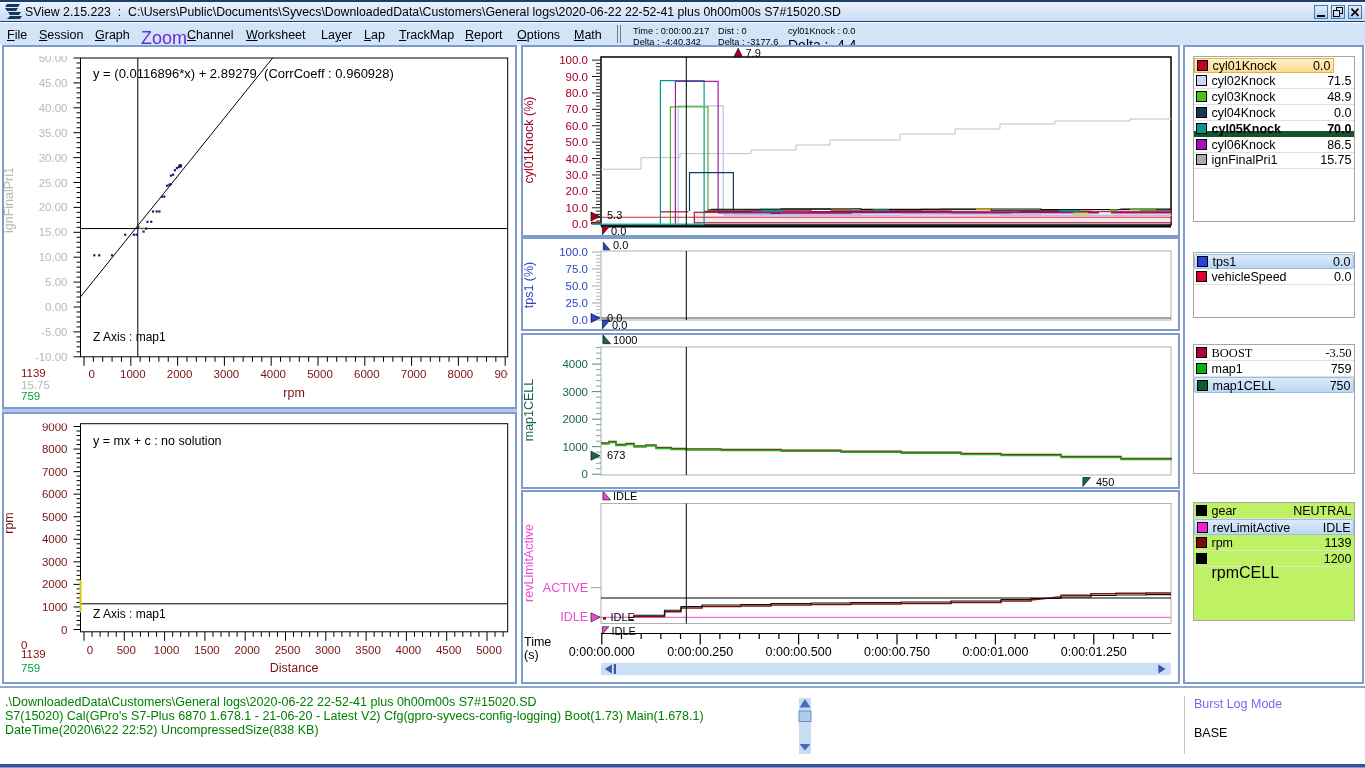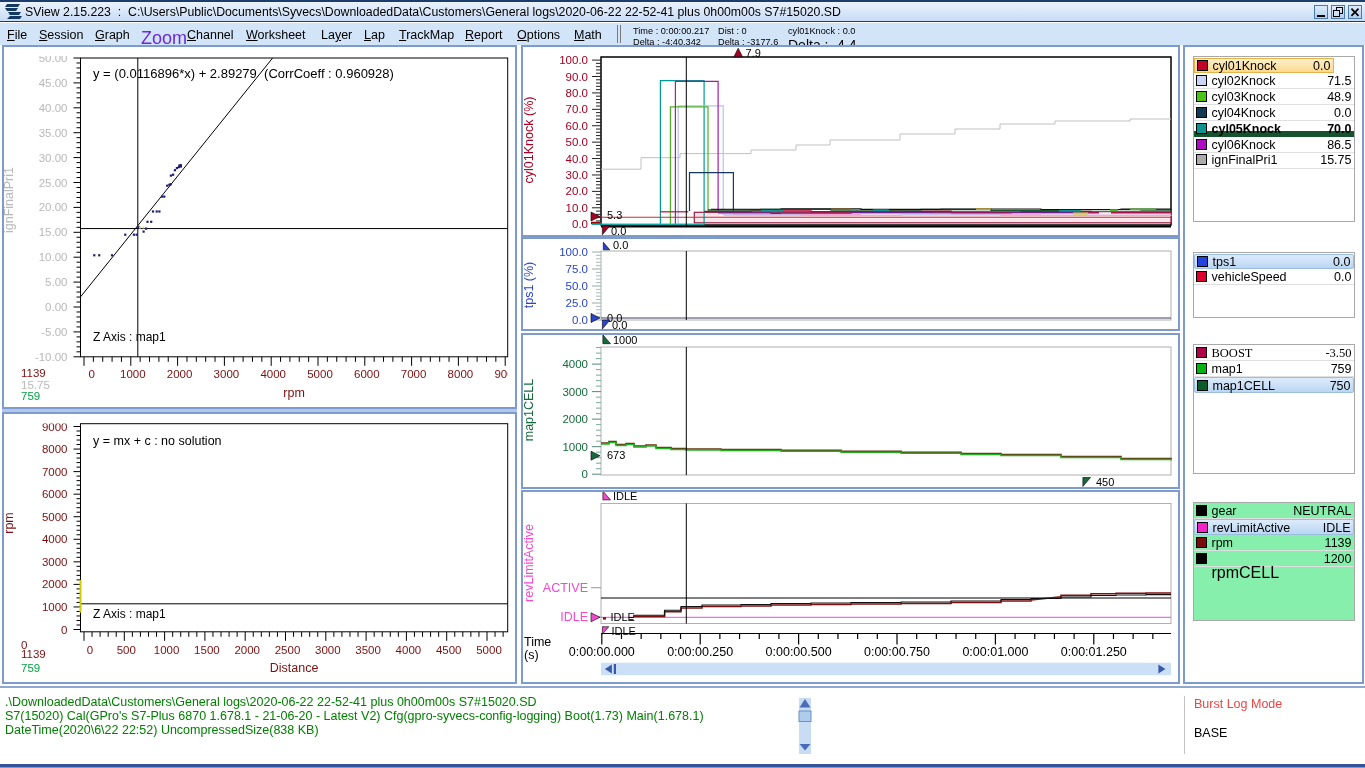--- a/index.html
+++ b/index.html
@@ -688,21 +688,21 @@
         <div class="abs" style="left:1.5px;top:1.5px;width:11px;height:11px;background:#00b414;border:1px solid #000;"></div>
         <div class="abs" style="left:17.5px;top:0.5px;font-size:12.5px;color:#000;">map1</div>
         <div class="abs" style="right:2.5px;top:0.5px;font-size:12.5px;color:#000;">759</div>
       </div>
       <div class="abs" style="left:0px;top:32.3px;width:160px;height:15.9px;background:linear-gradient(#dcebfb,#bad6f3);border:1px solid #9cbde0;border-radius:2px;border-bottom:">
         <div class="abs" style="left:1.5px;top:1.5px;width:11px;height:11px;background:#0b5c2c;border:1px solid #000;"></div>
         <div class="abs" style="left:17.5px;top:0.5px;font-size:12.5px;color:#000;">map1CELL</div>
         <div class="abs" style="right:2.5px;top:0.5px;font-size:12.5px;color:#000;">750</div>
       </div>
     </div>
-    <div class="abs" style="left:1193px;top:502px;width:162px;height:119px;border:1px solid #a8a8a8;background:#86efac;">
+    <div class="abs" style="left:1193px;top:502px;width:162px;height:119px;border:1px solid #a8a8a8;background:#bef264;">
       <div class="abs" style="left:0px;top:0.5px;width:160px;height:15.9px;border-bottom:1px solid #e0e0e0;">
         <div class="abs" style="left:1.5px;top:1.5px;width:11px;height:11px;background:#000000;border:1px solid #000;"></div>
         <div class="abs" style="left:17.5px;top:0.5px;font-size:12.5px;color:#000;">gear</div>
         <div class="abs" style="right:2.5px;top:0.5px;font-size:12.5px;color:#000;">NEUTRAL</div>
       </div>
       <div class="abs" style="left:0px;top:16.4px;width:160px;height:15.9px;background:linear-gradient(#dcebfb,#bad6f3);border:1px solid #9cbde0;border-radius:2px;border-bottom:">
         <div class="abs" style="left:1.5px;top:1.5px;width:11px;height:11px;background:#f423c8;border:1px solid #000;"></div>
         <div class="abs" style="left:17.5px;top:0.5px;font-size:12.5px;color:#000;">revLimitActive</div>
         <div class="abs" style="right:2.5px;top:0.5px;font-size:12.5px;color:#000;">IDLE</div>
       </div>
@@ -720,17 +720,17 @@
 <div class="abs" style="left:0;top:684px;width:1365px;height:84px;background:#fff;">
   <div class="abs" style="left:0;top:2px;width:1365px;height:2px;background:#8fa8d0;"></div>
   <div class="abs" style="left:5px;top:12px;font-size:12.5px;line-height:13.9px;color:#008000;white-space:nowrap;">.\DownloadedData\Customers\General logs\2020-06-22 22-52-41 plus 0h00m00s S7#15020.SD<br>S7(15020) Cal(GPro's S7-Plus 6870 1.678.1 - 21-06-20 - Latest V2) Cfg(gpro-syvecs-config-logging) Boot(1.73) Main(1.678.1)<br>DateTime(2020\6\22 22:52) UncompressedSize(838 KB)</div>
   <svg width="14" height="58" viewBox="0 0 14 58" style="position:absolute;left:798px;top:14px;">
     <rect x="1" y="0" width="12" height="56" fill="#c8dcf4"></rect>
     <polygon points="7,1 12.5,9.5 1.5,9.5" fill="#4a6cb8"></polygon>
     <rect x="1" y="13" width="12" height="10.5" fill="#b0ccec" stroke="#6a90c4" stroke-width="1"></rect>
     <polygon points="7,52.5 12.5,46 1.5,46" fill="#4a6cb8"></polygon>
   </svg>
   <div class="abs" style="left:1184px;top:12px;width:1px;height:58px;background:#c4c4c4;"></div>
-  <div class="abs" style="left:1194px;top:13px;font-size:12.5px;color:#ef4444;">Burst Log Mode</div>
+  <div class="abs" style="left:1194px;top:13px;font-size:12.5px;color:#8b5cf6;">Burst Log Mode</div>
   <div class="abs" style="left:1194px;top:42px;font-size:12.5px;color:#000;">BASE</div>
   <div class="abs" style="left:0;top:80px;width:1365px;height:3px;background:#34549a;"></div>
   <div class="abs" style="left:0;top:83px;width:1365px;height:1px;background:#7d9ccd;"></div>
 </div>
 </div>
 </body></html>

